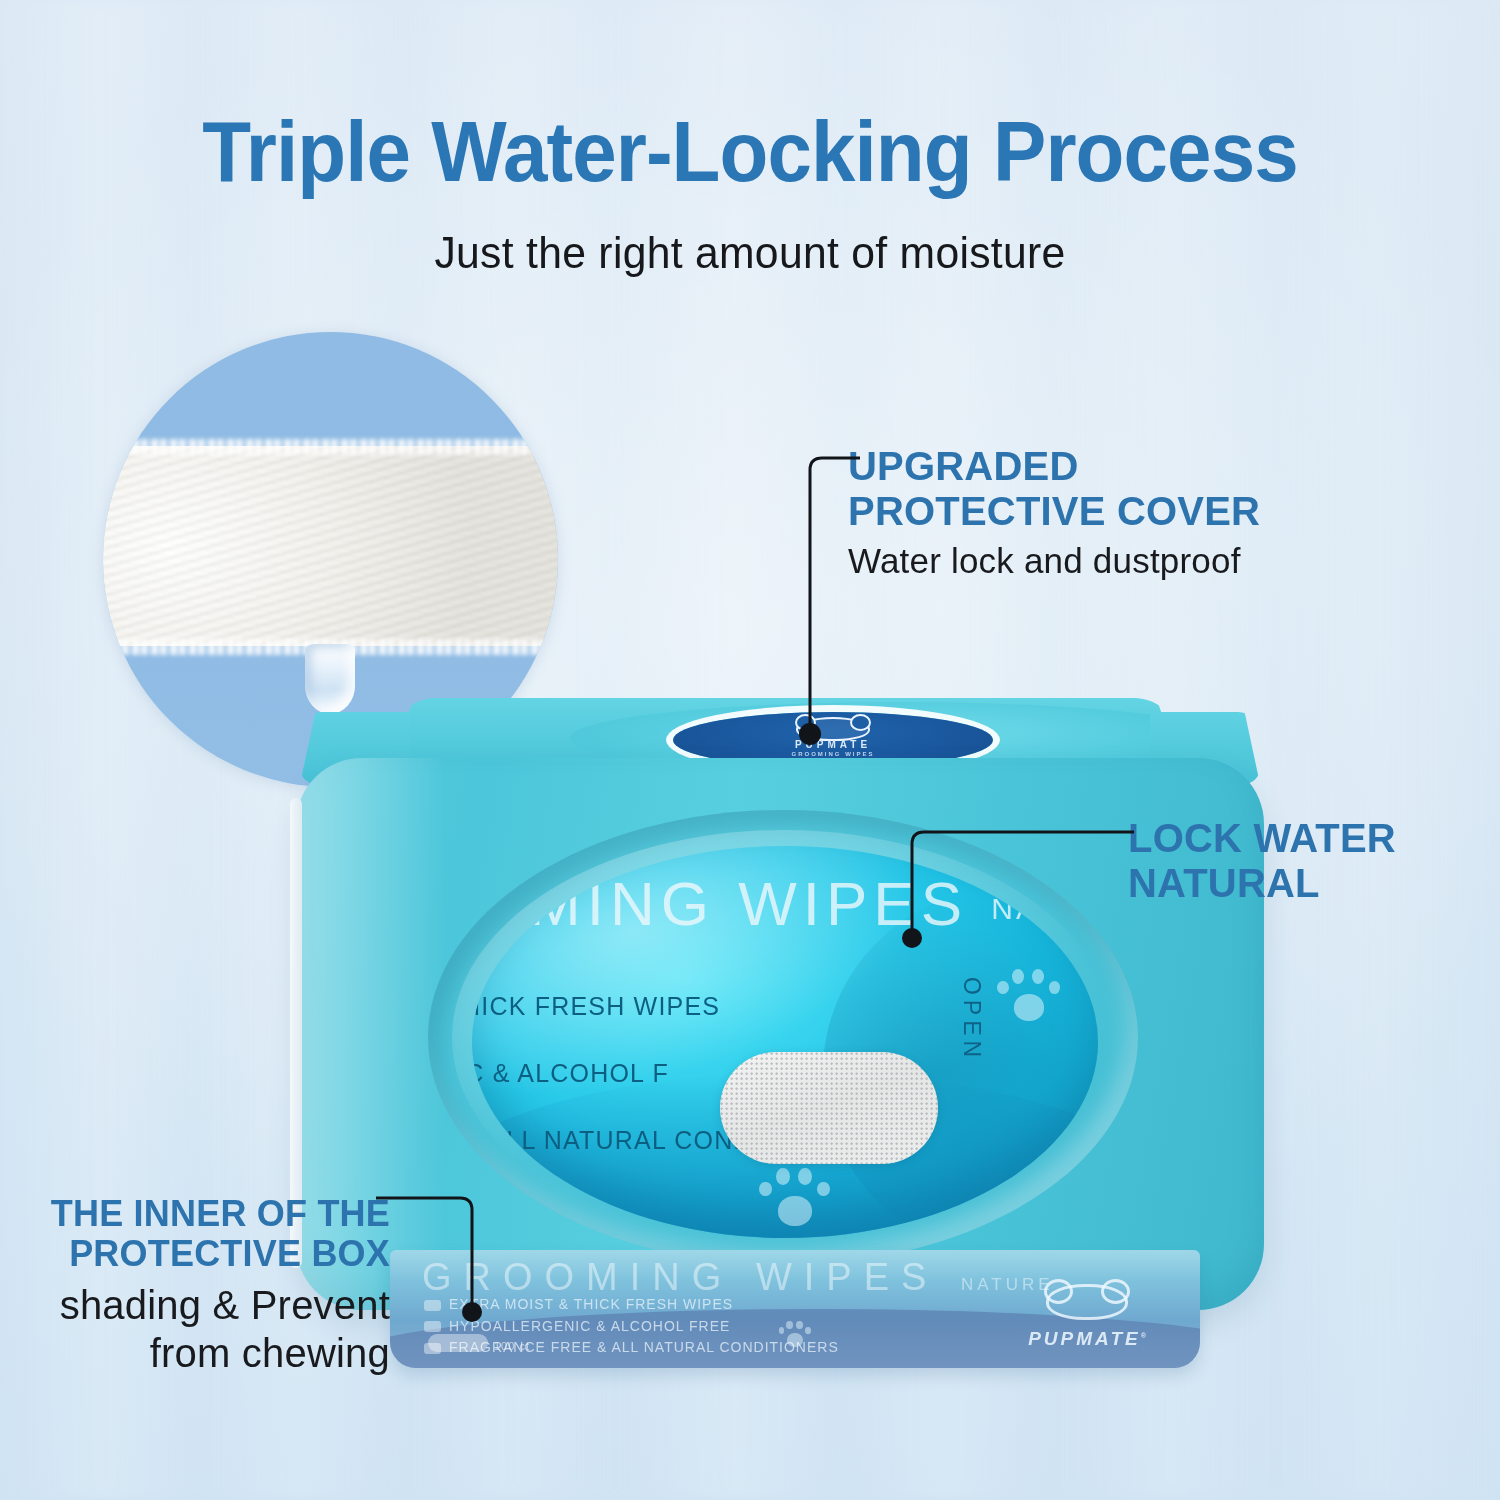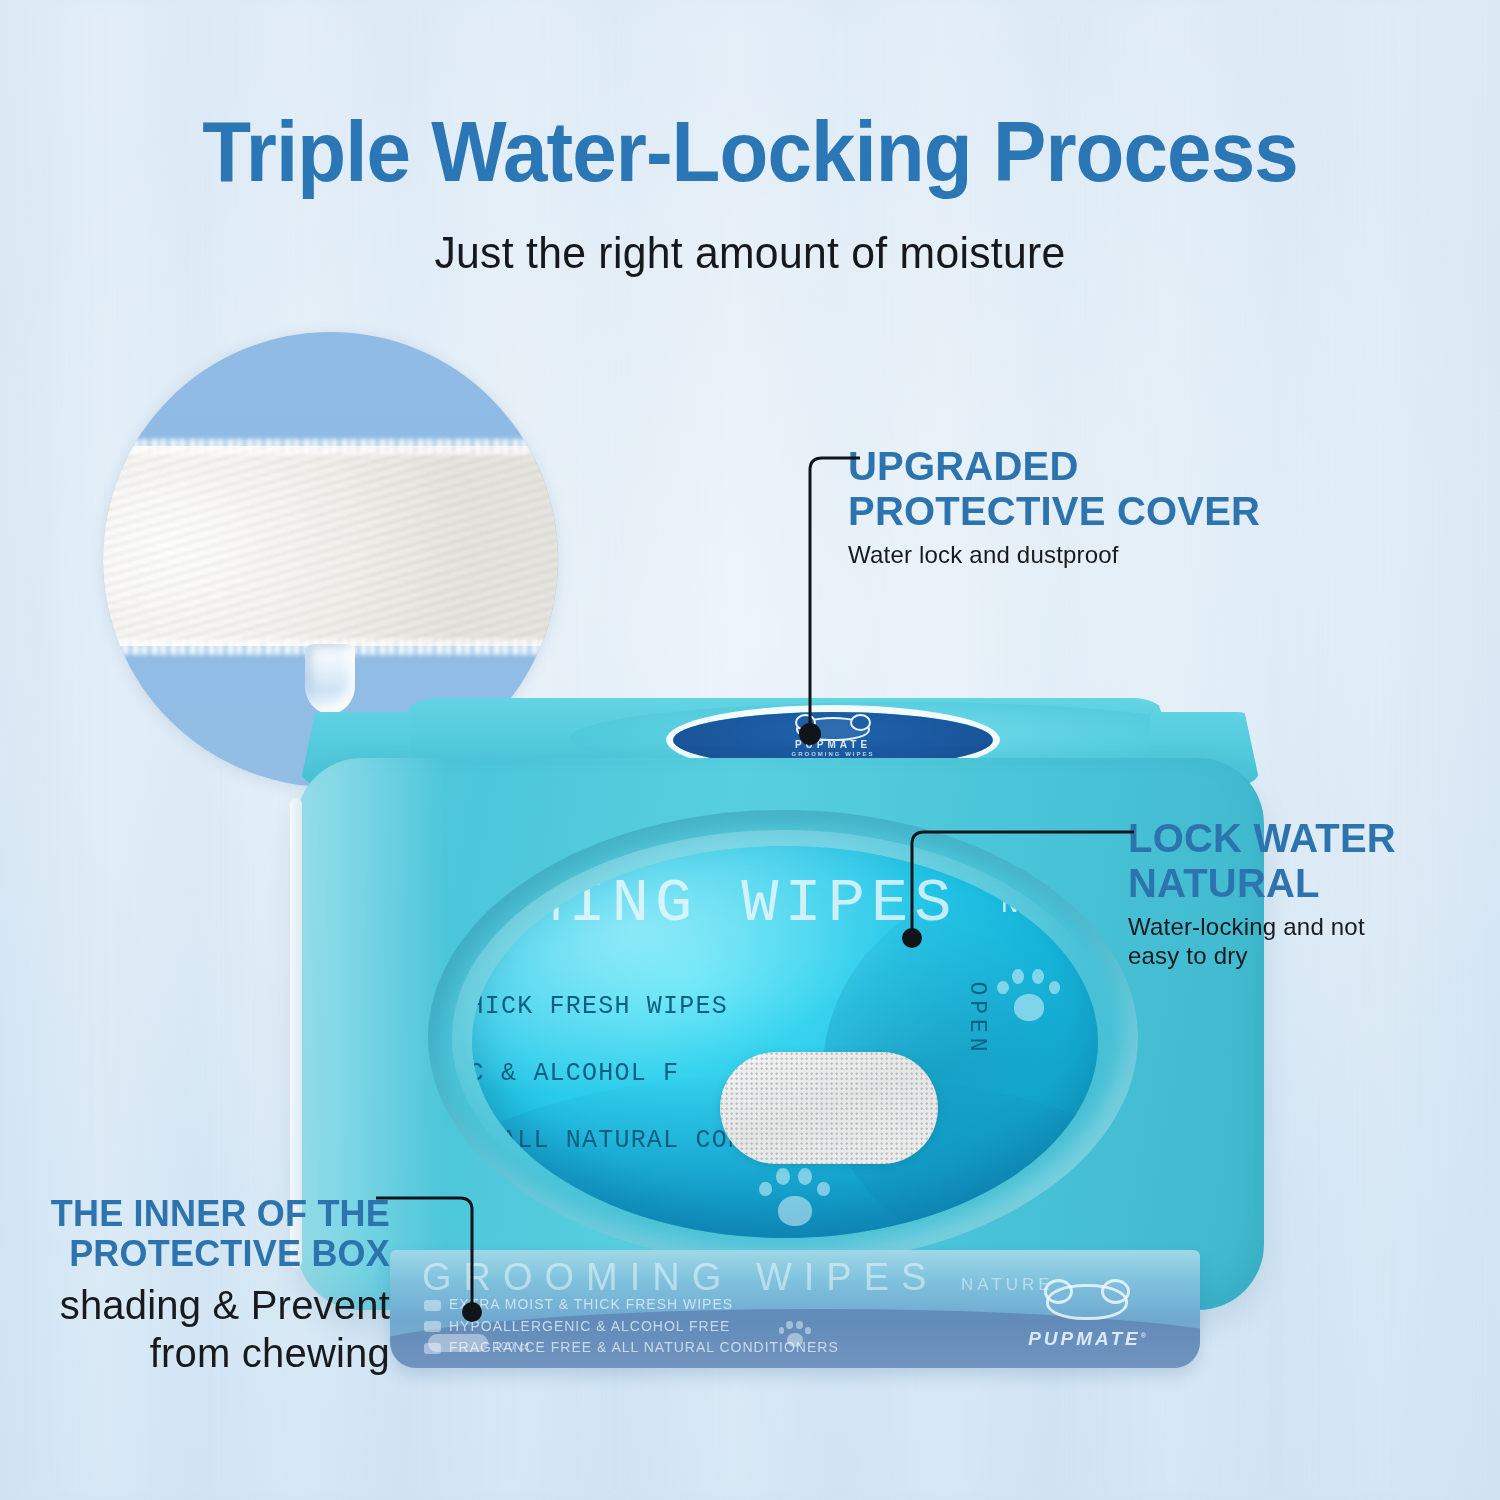--- a/index.html
+++ b/index.html
@@ -206,21 +206,20 @@
     background:linear-gradient(160deg, rgba(255,255,255,.30), rgba(255,255,255,0) 55%);
   }
   
   .sticker{
     position:absolute; left:44px; top:36px; width:626px; height:392px;
     border-radius:50%;
     background:
       radial-gradient(ellipse at 34% 34%, #4fe3f6 0%, #2ecdeb 34%, #18bde2 62%, #10a7cf 100%);
     overflow:hidden;
     box-shadow:inset 0 -22px 40px rgba(10,95,135,.35);
-    font-family:Liberation Mono, monospace;
   }
   .sticker .gleam{
     position:absolute; left:-10%; top:-18%; width:90%; height:80%;
     background:radial-gradient(ellipse at 40% 45%, rgba(255,255,255,.40), rgba(255,255,255,0) 62%);
     transform:rotate(-14deg);
   }
   .sticker .swoosh{
     position:absolute; left:-8%; bottom:-4%; width:120%; height:46%;
     background:linear-gradient(180deg, rgba(30,170,210,.0), rgba(12,110,165,.55));
     border-radius:50% 50% 0 0 / 70% 70% 0 0;
@@ -332,21 +331,21 @@
     color:rgba(238,248,255,.86); white-space:nowrap;
   }
   .pack-logo .tm{ font-size:7px; vertical-align:super; letter-spacing:0; }
 
   
   .callout .head{
     font-weight:bold; color:#2d74ae; letter-spacing:.2px;
     font-size:40px; line-height:1.12;
   }
   .callout .sub{
-    color:#181a1e; font-size:24px; line-height:1.22; margin-top:6px;
+    color:#181a1e; font-size:35px; line-height:1.22; margin-top:6px;
     letter-spacing:.2px;
   }
   #callout-cover{ position:absolute; left:848px; top:444px; width:470px; }
   #callout-sticker{ position:absolute; left:1128px; top:816px; width:360px; }
   #callout-inner{ position:absolute; left:22px; top:1186px; width:368px; text-align:right;margin-top:8px; }
   #callout-inner .head{ font-size:36px; }
   #callout-inner .sub{ font-size:40px; }
 
   
   .leader{ position:absolute; overflow:visible; pointer-events:none; }
@@ -470,24 +469,20 @@
   <svg class="leader" style="left:800px;top:452px;width:70px;height:300px" viewBox="0 0 70 300">
     <path d="M60 6 H22 Q10 6 10 18 V282"></path>
     <circle cx="10" cy="282" r="11"></circle>
   </svg>
 
   <div class="callout" id="callout-sticker">
     <div class="head">
       <div>LOCK WATER</div>
       <div>NATURAL</div>
     </div>
-    <div class="sub">
-      <div>Water-locking and not</div>
-      <div>easy to dry</div>
-    </div>
   </div>
   <svg class="leader" style="left:898px;top:826px;width:240px;height:130px" viewBox="0 0 240 130">
     <path d="M236 6 H26 Q14 6 14 18 V112"></path>
     <circle cx="14" cy="112" r="10"></circle>
   </svg>
 
   <div class="callout" id="callout-inner">
     <div class="head">
       <div>THE INNER OF THE</div>
       <div>PROTECTIVE BOX</div>

